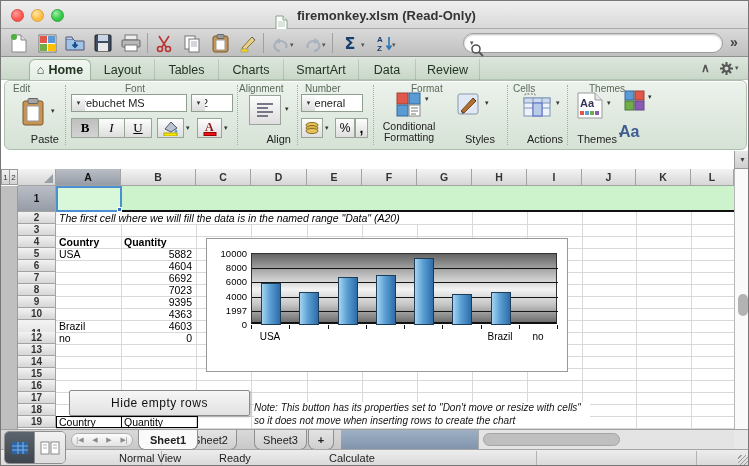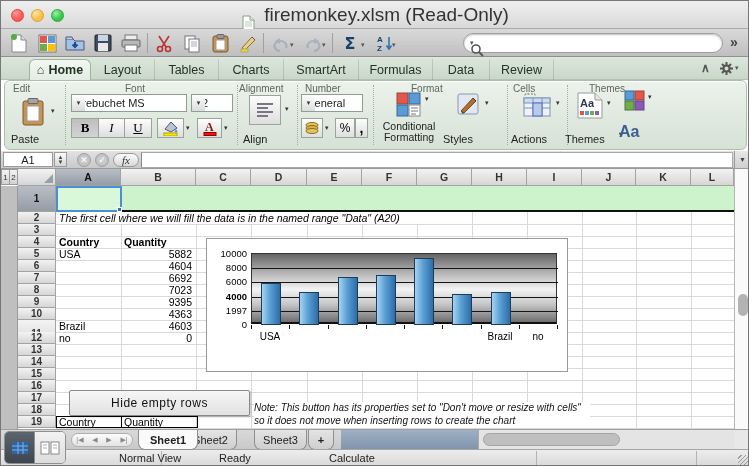--- a/index.html
+++ b/index.html
@@ -7,21 +7,21 @@
        background:#fff;overflow:hidden;border:1px solid #777;box-sizing:border-box;-webkit-font-smoothing:antialiased;}
   #app *{box-sizing:border-box;position:absolute;}
   
   #titlebar{left:0;top:0;width:749px;height:28px;background:linear-gradient(#efefef,#d9d9d9);border-bottom:1px solid #aaa;}
   .tl{top:8px;width:13px;height:13px;border-radius:50%;}
   #tl-close{left:10px;background:radial-gradient(circle at 35% 30%,#ff9d97,#fc5753 60%);border:1px solid #d8443f;}
   #tl-min{left:30px;background:radial-gradient(circle at 35% 30%,#ffe6a8,#fdbc40 60%);border:1px solid #d8a13a;}
   #tl-zoom{left:50px;background:radial-gradient(circle at 35% 30%,#9af0a2,#34c748 60%);border:1px solid #2da53c;}
   #title-wrap{left:0;top:0;width:749px;height:28px;display:flex;align-items:center;justify-content:center;gap:6px;position:absolute;}
   #title-wrap>*{position:static;}
-  #win-title{font-size:19px;color:#333;font-weight:normal;margin-left:16px;}
+  #win-title{font-size:13px;color:#333;font-weight:bold;margin-left:16px;}
   
   #toolbar{left:0;top:28px;width:749px;height:28px;background:linear-gradient(#d9d9d9,#bfbfbf);border-bottom:1px solid #8f8f8f;}
   .tb-ic{top:3px;width:24px;height:22px;display:flex;align-items:center;justify-content:center;}
   .tb-ic svg{position:static;}
   .tb-sep{top:4px;width:1px;height:20px;background:#a0a0a0;}
   .dd{font-size:7px;color:#555;top:12px;}
   #searchbox{left:462px;top:4px;width:260px;height:20px;background:#fff;border:1px solid #9f9f9f;border-radius:11px;
              box-shadow:inset 0 1px 2px rgba(0,0,0,.25);display:flex;align-items:center;padding:0 6px;}
   #searchbox>*{position:static;}
   #search-input{border:none;outline:none;background:transparent;font-size:12px;color:#444;width:210px;font-family:"Liberation Sans",sans-serif;}
@@ -41,21 +41,21 @@
   #ribbon{left:3px;top:79px;width:743px;height:70px;background:linear-gradient(#ecf2ec,#d6e2d6);
           border:1px solid #aebfae;border-radius:6px;box-shadow:inset 0 1px 0 #fff;}
   .glabel{top:2px;font-size:10px;color:#5a695a;}
   .rsep{top:4px;width:1px;height:60px;border-left:1px dotted #9fb09f;}
   .combo{background:#fff;border:1px solid #8f9f8f;height:18px;display:flex;align-items:center;font-size:11px;color:#222;}
   .combo>*{position:static;}
   .combo .tx{padding-left:4px;flex:1;white-space:nowrap;overflow:hidden;}
   .combo .db{width:13px;height:100%;border-left:1px solid #9fa f9f;background:linear-gradient(#fdfdfd,#dcdcdc);display:flex;align-items:center;justify-content:center;font-size:7px;color:#333;}
   .btn3d{background:linear-gradient(#fdfdfd,#dedede);border:1px solid #9aa59a;display:flex;align-items:center;justify-content:center;}
   .btn3d.pressed{background:linear-gradient(#bfbfbf,#d3d3d3);}
-  .biglabel{font-size:11px;color:#222;text-align:left;}
+  .biglabel{font-size:11px;color:#222;text-align:right;}
   .smalldd{font-size:7px;color:#333;}
   .bigbtn{display:flex;align-items:center;justify-content:center;}
   .bigbtn svg{position:static;}
   .cf-text{font-size:10.5px;color:#222;text-align:center;line-height:11px;}
   
   #formulabar{left:0;top:150px;width:749px;height:18px;background:linear-gradient(#e2e2e2,#c9c9c9);border-bottom:1px solid #9a9a9a;}
   #namebox{left:2px;top:1px;width:50px;height:15px;background:#fff;border:1px solid #9a9a9a;font-size:11px;color:#222;display:flex;align-items:center;justify-content:center;}
   #namestep{left:53px;top:1px;width:13px;height:15px;background:linear-gradient(#fdfdfd,#d5d5d5);border:1px solid #9a9a9a;font-size:6px;color:#444;display:flex;flex-direction:column;align-items:center;justify-content:center;line-height:5px;}
   .fbtn{top:2px;width:14px;height:14px;border-radius:50%;background:radial-gradient(#d6d6d6,#b5b5b5);color:#fff;font-size:9px;display:flex;align-items:center;justify-content:center;border:1px solid #a0a0a0;}
   #fxbtn{left:112px;top:2px;width:26px;height:14px;border-radius:8px;background:linear-gradient(#fdfdfd,#d8d8d8);border:1px solid #9a9a9a;font-family:"Liberation Serif",serif;font-style:italic;font-size:11px;color:#333;display:flex;align-items:center;justify-content:center;}
@@ -251,23 +251,20 @@
         </div>
         <div class="rtab" style="width: 64px;">
           <span style="position: static;">Tables</span>
         </div>
         <div class="rtab" style="width: 65px;">
           <span style="position: static;">Charts</span>
         </div>
         <div class="rtab" style="width: 75px;">
           <span style="position: static;">SmartArt</span>
         </div>
-        <div class="rtab" style="width: 74px;">
-          <span style="position: static;">Formulas</span>
-        </div>
         <div class="rtab" style="width: 57px;">
           <span style="position: static;">Data</span>
         </div>
         <div class="rtab" style="width: 64px;">
           <span style="position: static;">Review</span>
         </div>
       </div>
     <div id="ribbon-collapse">∧</div>
     <div id="ribbon-gear">
       <svg width="15" height="15">
@@ -408,31 +405,20 @@
           <rect x="1" y="1" width="9" height="9" fill="#5b9bd5" stroke="#369"></rect>
           <rect x="11" y="1" width="9" height="9" fill="#e2574c" stroke="#943"></rect>
           <rect x="1" y="11" width="9" height="9" fill="#70ad47" stroke="#474"></rect>
           <rect x="11" y="11" width="9" height="9" fill="#8a5bb5" stroke="#648"></rect>
         </svg>
     </div>
     <span class="smalldd" style="left:643px;top:12px">▾</span>
     <div style="left:614px;top:42px;font-size:16px;color:#3c5e93;font-weight:bold"><span>Aa</span><span style="position:static;font-size:8px;color:#444">▾</span></div>
   </div>
 
-  <div id="formulabar">
-    <div id="namebox">A1</div>
-    <div id="namestep">
-        <span style="position:static">▲</span>
-        <span style="position:static">▼</span>
-      </div>
-    <div class="fbtn" style="left:76px">✕</div>
-    <div class="fbtn" style="left:94px">✓</div>
-    <div id="fxbtn">fx</div>
-    <div id="fxinput"></div>
-  </div>
   <div id="fxexpand">▼</div>
 
   <div id="grid">
     <div id="hiderows-btn">Hide empty rows</div>
     <div id="sheet-note">Note: This button has its properties set to "Don't move or resize with cells" so it does not move when inserting rows to create the chart</div>
   <div class="obox" style="left: 0px; top: 0px; width: 9px; height: 16px;">1</div>
       <div class="obox" style="left: 8px; top: 0px; width: 9px; height: 16px;">2</div>
       <div id="gutter" style="left: 0px; top: 17px; width: 17px; height: 243px;"></div>
       <div class="hdr corner" style="left: 17px; top: 0px; width: 38px; height: 17px;"></div>
       <div class="hdr colhdr sel" style="left: 55px; top: 0px; width: 65px; height: 17px;">A</div>
@@ -527,21 +513,21 @@
           <div class="bar" style="left: 9px; top: 29px; width: 20px; height: 42px;"></div>
           <div class="bar" style="left: 47px; top: 38px; width: 20px; height: 33px;"></div>
           <div class="bar" style="left: 86px; top: 23px; width: 20px; height: 48px;"></div>
           <div class="bar" style="left: 124px; top: 21px; width: 20px; height: 50px;"></div>
           <div class="bar" style="left: 162px; top: 4px; width: 20px; height: 67px;"></div>
           <div class="bar" style="left: 200px; top: 40px; width: 20px; height: 31px;"></div>
           <div class="bar" style="left: 239px; top: 38px; width: 20px; height: 33px;"></div>
         </div>
         <div class="ylab" style="left: 0px; top: 80px;">0</div>
         <div class="ylab" style="left: 0px; top: 66px;">1997</div>
-        <div class="ylab" style="left: 0px; top: 52px; font-weight: bold;">4000</div>
+        <div class="ylab" style="left: 0px; top: 52px;">4000</div>
         <div class="ylab" style="left: 0px; top: 37px;">6000</div>
         <div class="ylab" style="left: 0px; top: 23px;">8000</div>
         <div class="ylab" style="left: 0px; top: 9px;">10000</div>
         <div class="xtick" style="left: 44px;"></div>
         <div class="xlab" style="left: 44px; width: 38px;">USA</div>
         <div class="xtick" style="left: 82px;"></div>
         <div class="xtick" style="left: 121px;"></div>
         <div class="xtick" style="left: 159px;"></div>
         <div class="xtick" style="left: 197px;"></div>
         <div class="xtick" style="left: 235px;"></div>

